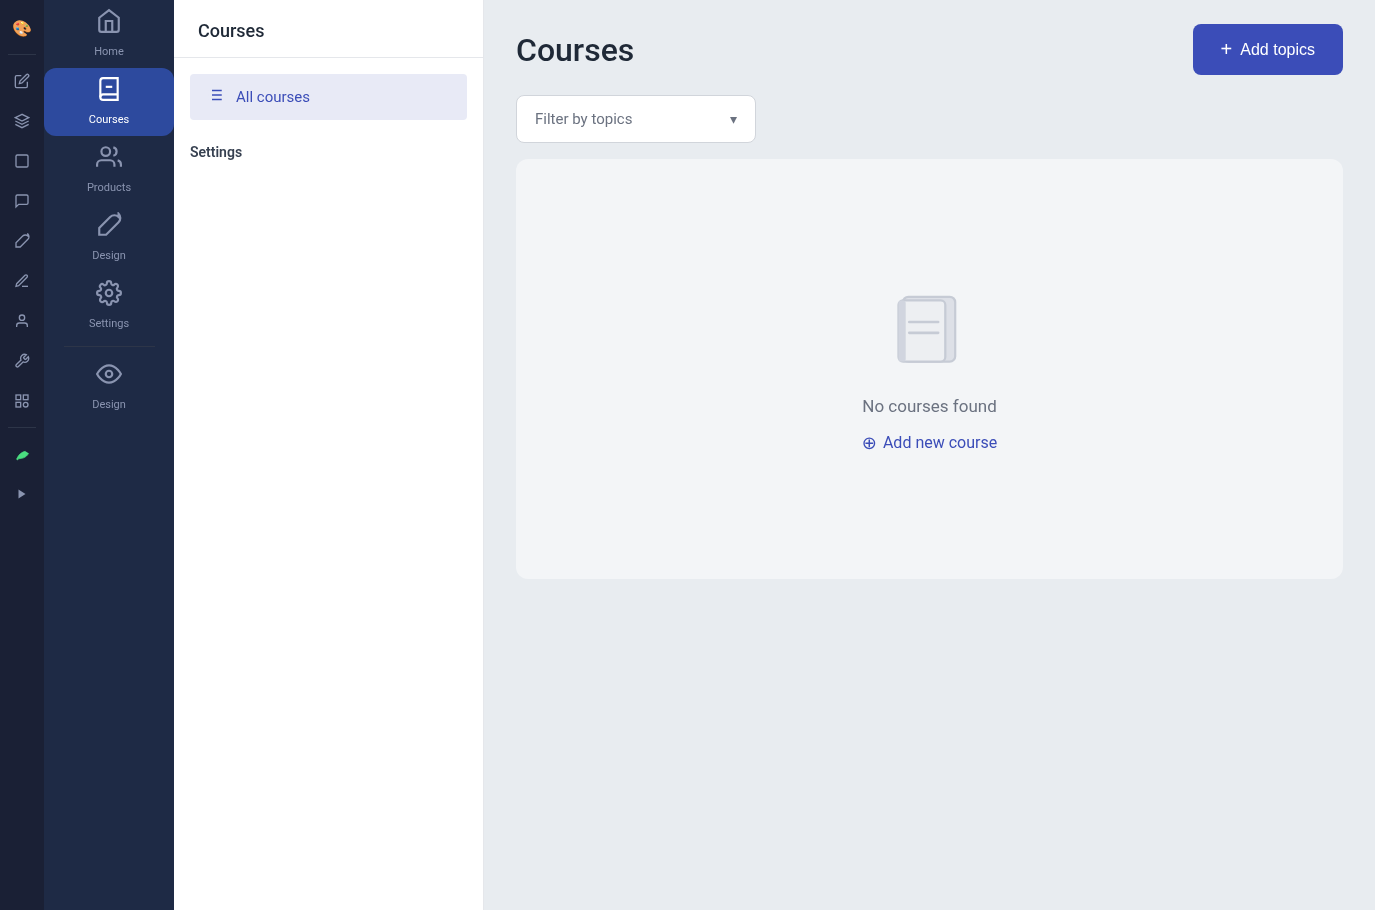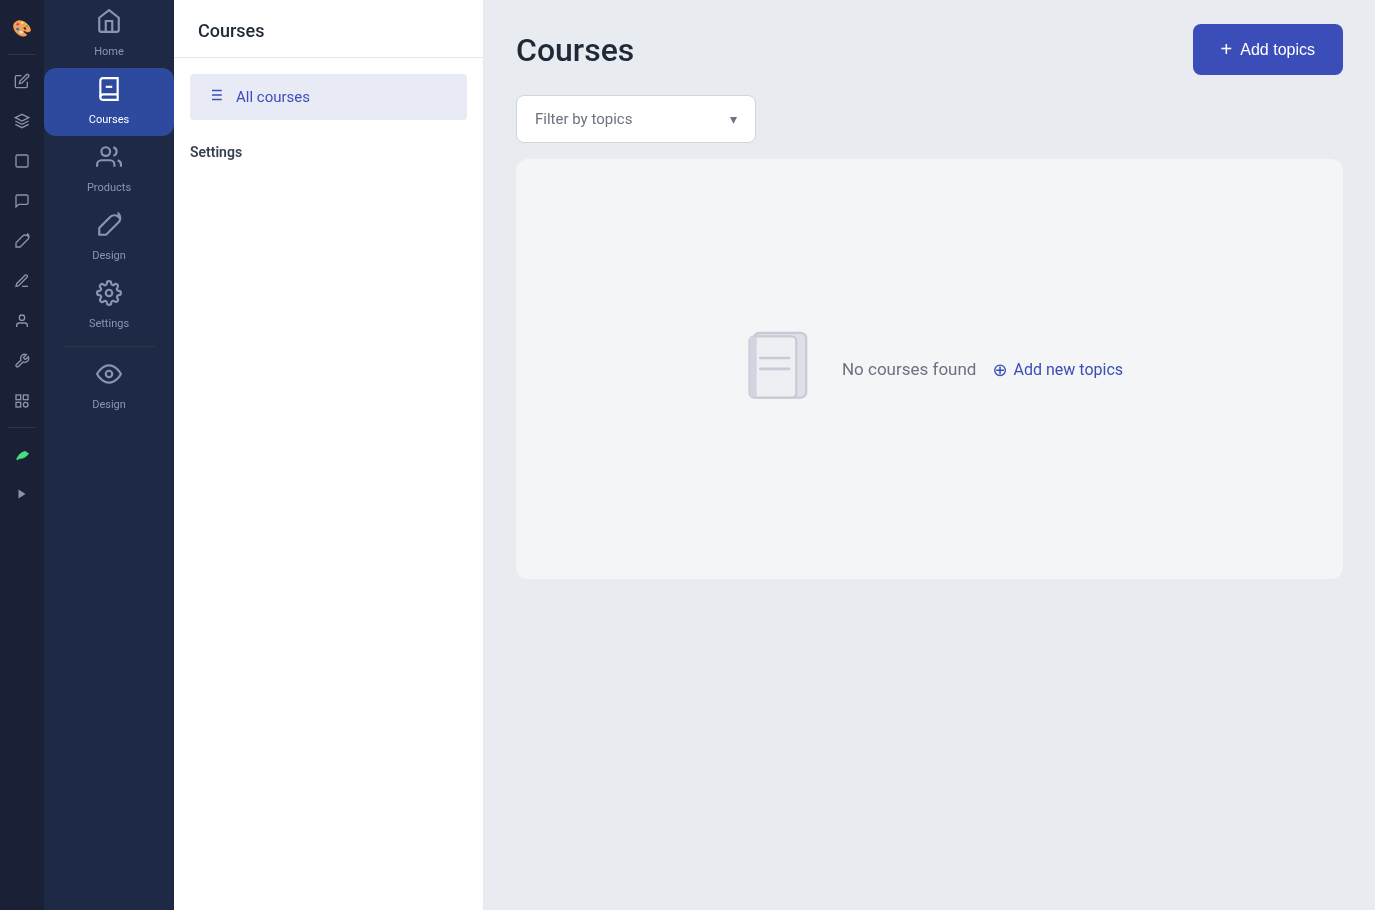--- a/index.html
+++ b/index.html
@@ -148,21 +148,21 @@
       width: 240px;
       font-size: 15px;
       color: #6b7280;
       cursor: pointer;
     }
     .filter-select .chevron { font-size: 14px; color: #6b7280; }
     .empty-state {
       background: #f3f5f7;
       border-radius: 12px;
       display: flex;
-      flex-direction: row;
+      flex-direction: column;
       align-items: center;
       justify-content: center;
       padding: 80px 40px;
       min-height: 420px;
       gap: 16px;
     }
     .empty-icon {
       width: 90px;
       height: 90px;
       opacity: 0.5;
@@ -375,17 +375,17 @@
 
           <line x1="27" y1="40" x2="59" y2="40" stroke="#9ba3b5" stroke-width="3" stroke-linecap="round"></line>
           <line x1="27" y1="52" x2="59" y2="52" stroke="#9ba3b5" stroke-width="3" stroke-linecap="round"></line>
 
           <rect x="15" y="16" width="8" height="68" rx="3" fill="#b0b7c8"></rect>
         </svg>
       </div>
       <p class="empty-text">No courses found</p>
       <a class="add-new-link">
         <span class="plus-circle">⊕</span>
-        <span>Add new topics</span>
+        <span>Add new course</span>
       </a>
     </div>
   </div>
 </div>
 
 </body></html>

